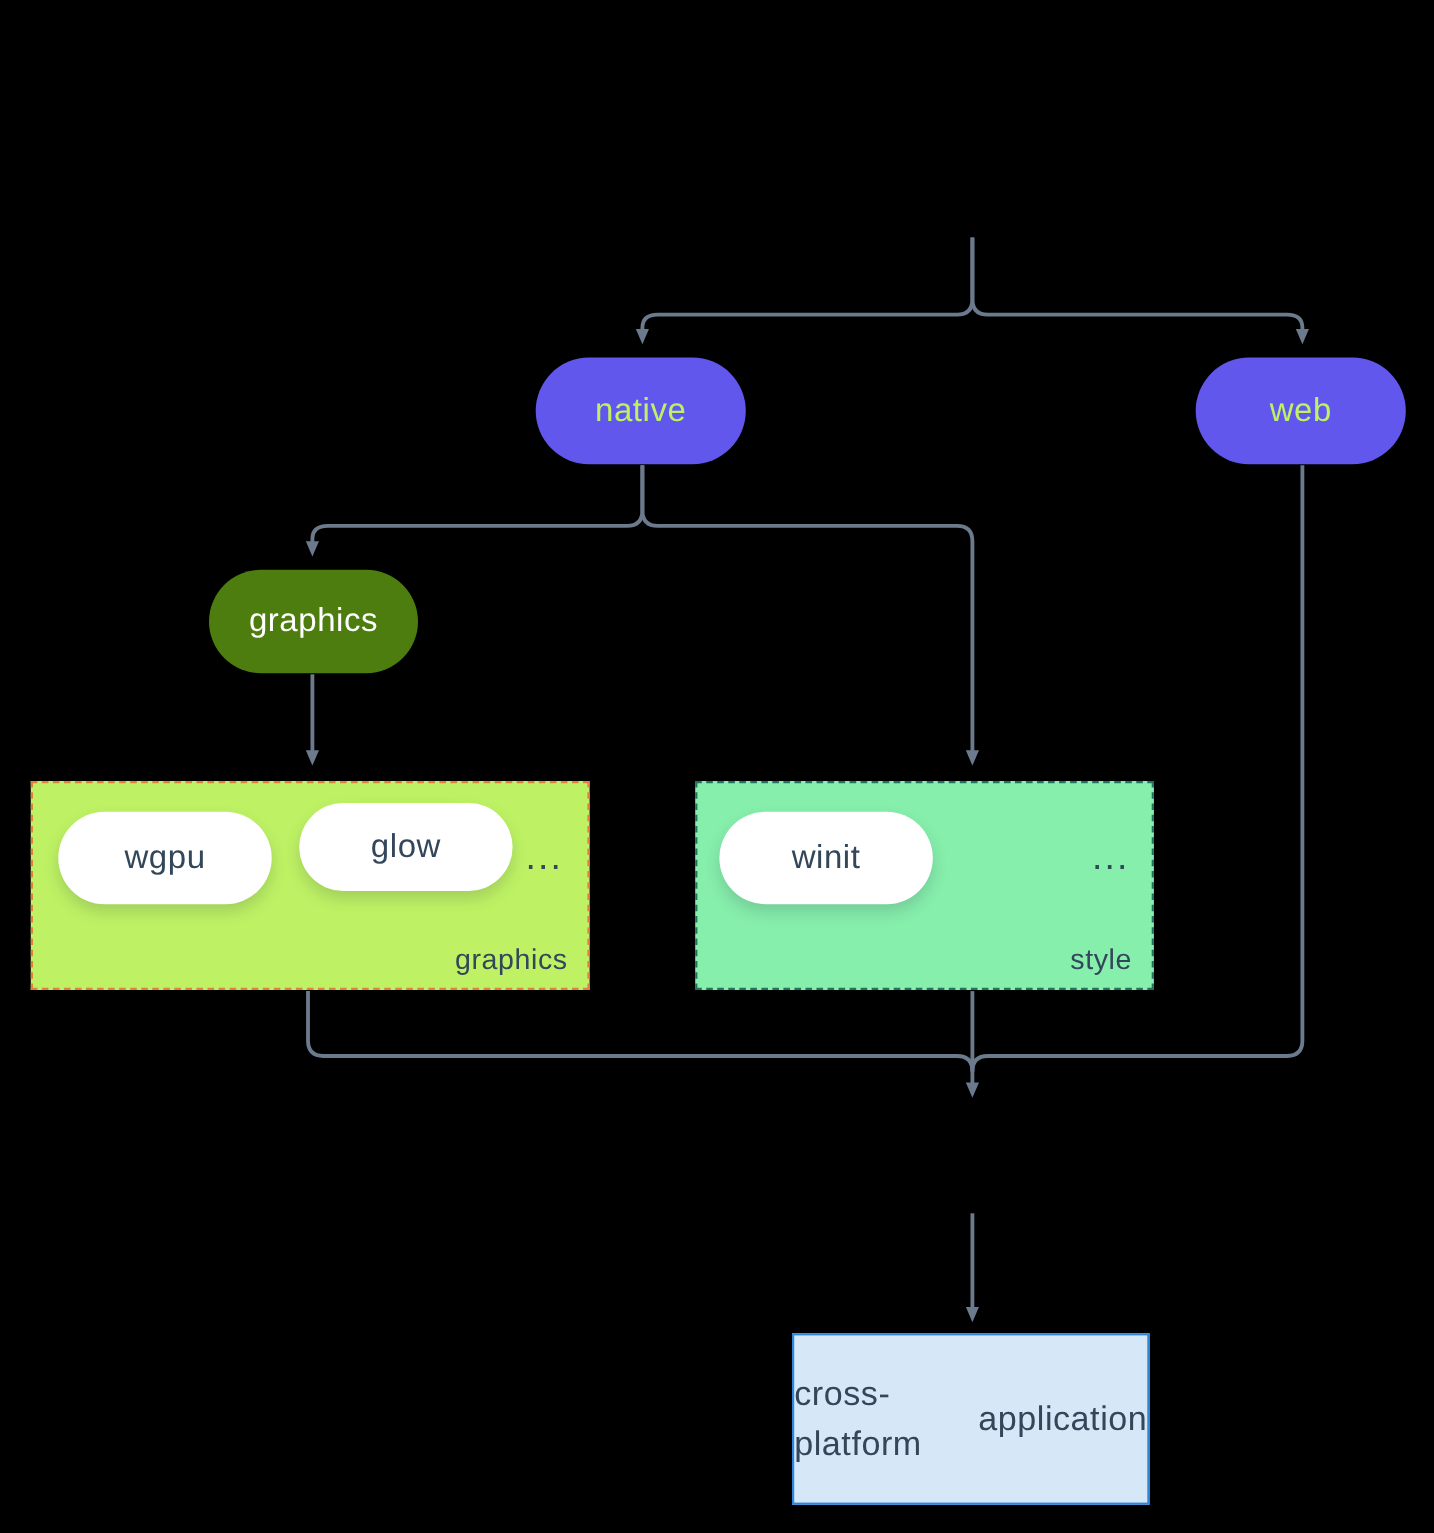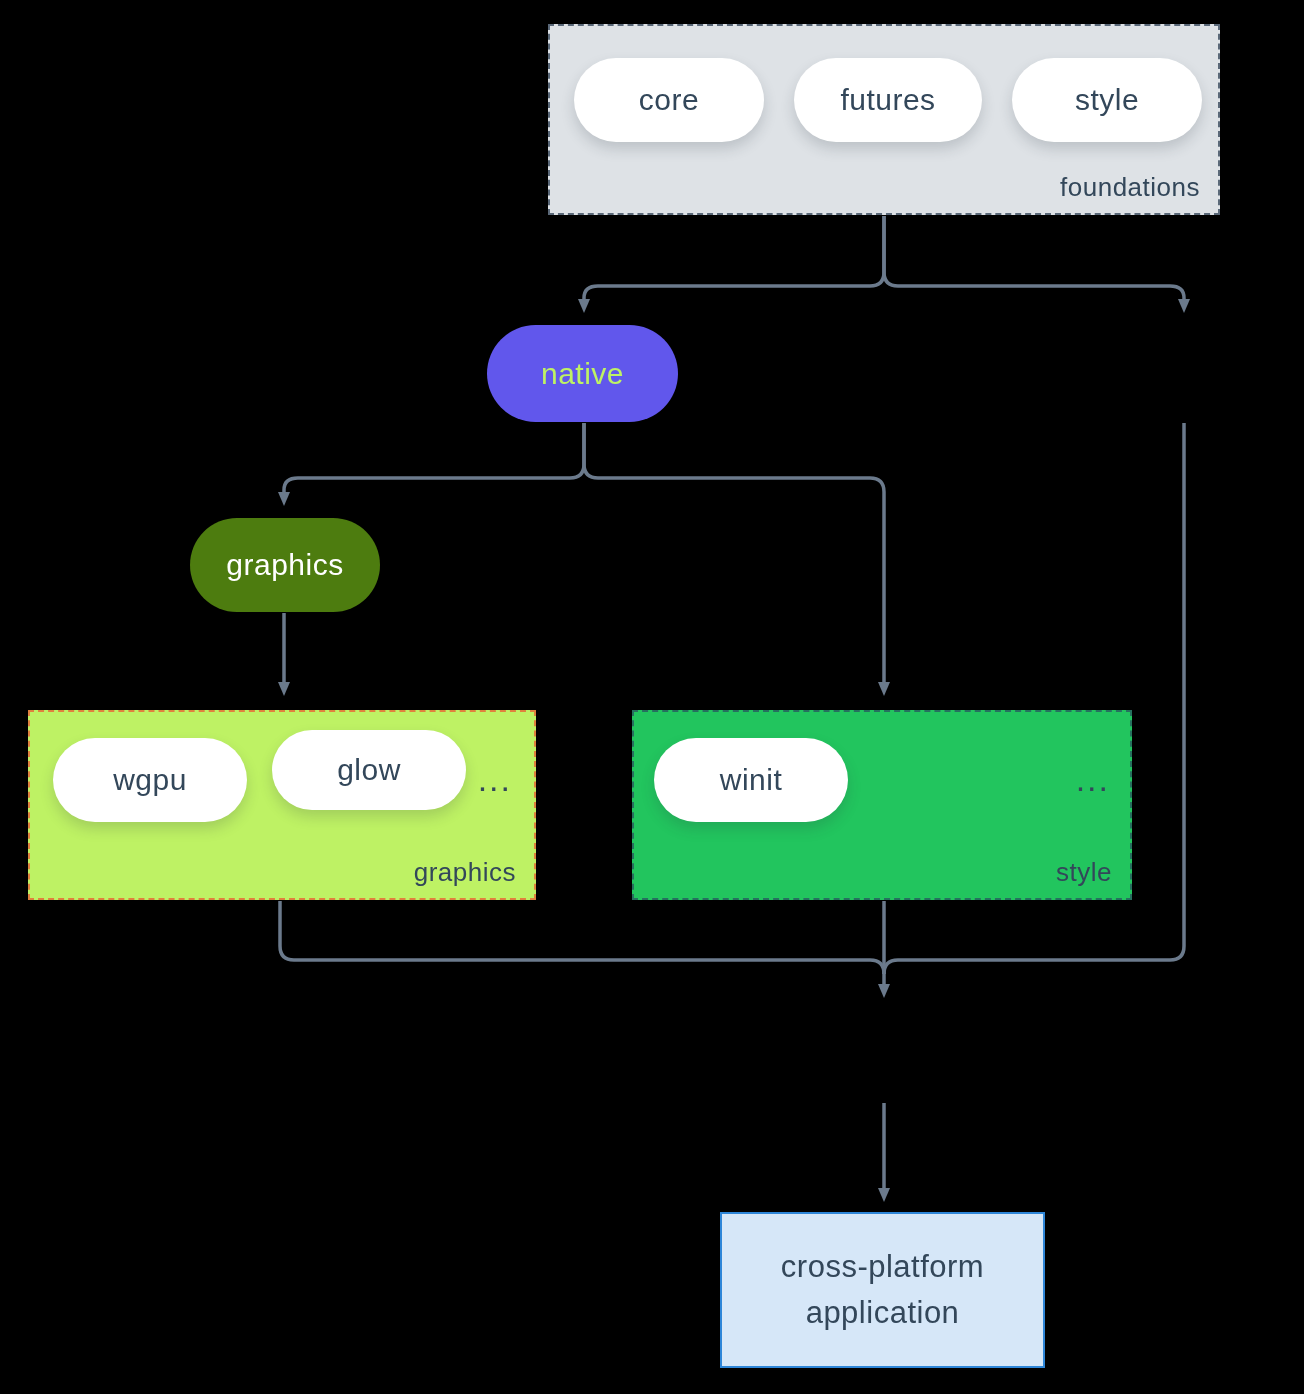--- a/index.html
+++ b/index.html
@@ -5,41 +5,41 @@
   html,body { margin:0; padding:0; background:#000; }
   .stage {
     position:relative; width:1304px; height:1394px; background:#000000;
     font-family:"Liberation Sans", sans-serif; overflow:hidden;
   }
   .connectors { position:absolute; left:0; top:0; width:1304px; height:1394px; }
 
   .group { position:absolute; box-sizing:border-box; }
   .group-foundations { left:548px; top:24px;  width:672px; height:191px; background:#dee2e6; border:2px dashed #5a6878; }
   .group-renderers   { left:28px;  top:710px; width:508px; height:190px; background:#bef264; border:2px dashed #e0813e; }
-  .group-shells      { left:632px; top:710px; width:500px; height:190px; background:#22c55e; border:2px dashed #26705f;text-align:right; }
+  .group-shells      { left:632px; top:710px; width:417px; height:190px; background:#86efac; border:2px dashed #26705f;text-align:right; }
   .group-label {
     position:absolute; right:18px; bottom:10px;
     font-size:26px; color:#33475a; letter-spacing:0.5px;
   }
 
   .pill {
     position:absolute; display:flex; align-items:center; justify-content:center;
     border-radius:999px; font-size:30px; letter-spacing:0.5px; white-space:nowrap;
   }
   .pill-white { background:#ffffff; color:#33475a; box-shadow:0 7px 14px rgba(40,50,60,0.18); }
   .node-purple { background:#6157ec; color:#bef264; }
   .node-orange { background:#4d7c0f; color:#ffffff; }
   .node-blue   { background:#2e86d8; color:#ffffff; }
 
   .more-dots { position:absolute; font-size:34px; color:#33475a; letter-spacing:2px; }
 
   .app-box {
     position:absolute; left:720px; top:1212px; width:325px; height:156px;
     box-sizing:border-box; background:#d6e7f8; border:2px solid #2e86d8;
-    display:flex; flex-direction:column; align-items:center; justify-content:center;
+    display:flex; flex-direction:row; align-items:center; justify-content:center;
     font-size:31px; line-height:1.5; color:#33475a; letter-spacing:0.5px;
   }
 </style>
 </head>
 <body>
 
 <div class="stage">
 
   <svg class="connectors" viewBox="0 0 1304 1394" xmlns="http://www.w3.org/2000/svg">
     <defs>
@@ -62,28 +62,23 @@
       <path d="M280 901 L280 946 Q280 960 294 960 L870 960 Q884 960 884 974"></path>
 
       <path d="M1184 423 L1184 946 Q1184 960 1170 960 L898 960 Q884 960 884 974"></path>
 
       <path d="M884 901 L884 988" marker-end="url(#arrow)"></path>
 
       <path d="M884 1103 L884 1192" marker-end="url(#arrow)"></path>
     </g>
   </svg>
 
-  <div class="group group-foundations">
-    <div class="pill pill-white" style="left:24px; top:32px; width:190px; height:84px;">core</div>
-    <div class="pill pill-white" style="left:244px; top:32px; width:188px; height:84px;">futures</div>
-    <div class="pill pill-white" style="left:462px; top:32px; width:190px; height:84px;">style</div>
-    <div class="group-label">foundations</div>
-  </div>
 
   <div class="pill node-purple" style="left:487px; top:325px; width:191px; height:97px;">native</div>
+  <div class="pill node-purple" style="left:1087px; top:325px; width:191px; height:97px;">web</div>
 
   <div class="pill node-orange" style="left:190px; top:518px; width:190px; height:94px;">graphics</div>
 
   <div class="group group-renderers">
     <div class="pill pill-white" style="left:23px; top:26px; width:194px; height:84px;">wgpu</div>
     <div class="pill pill-white" style="left:242px; top:18px; width:194px; height:80px;">glow</div>
     <div class="more-dots" style="right:22px; top:48px;">...</div>
     <div class="group-label">graphics</div>
   </div>
 

